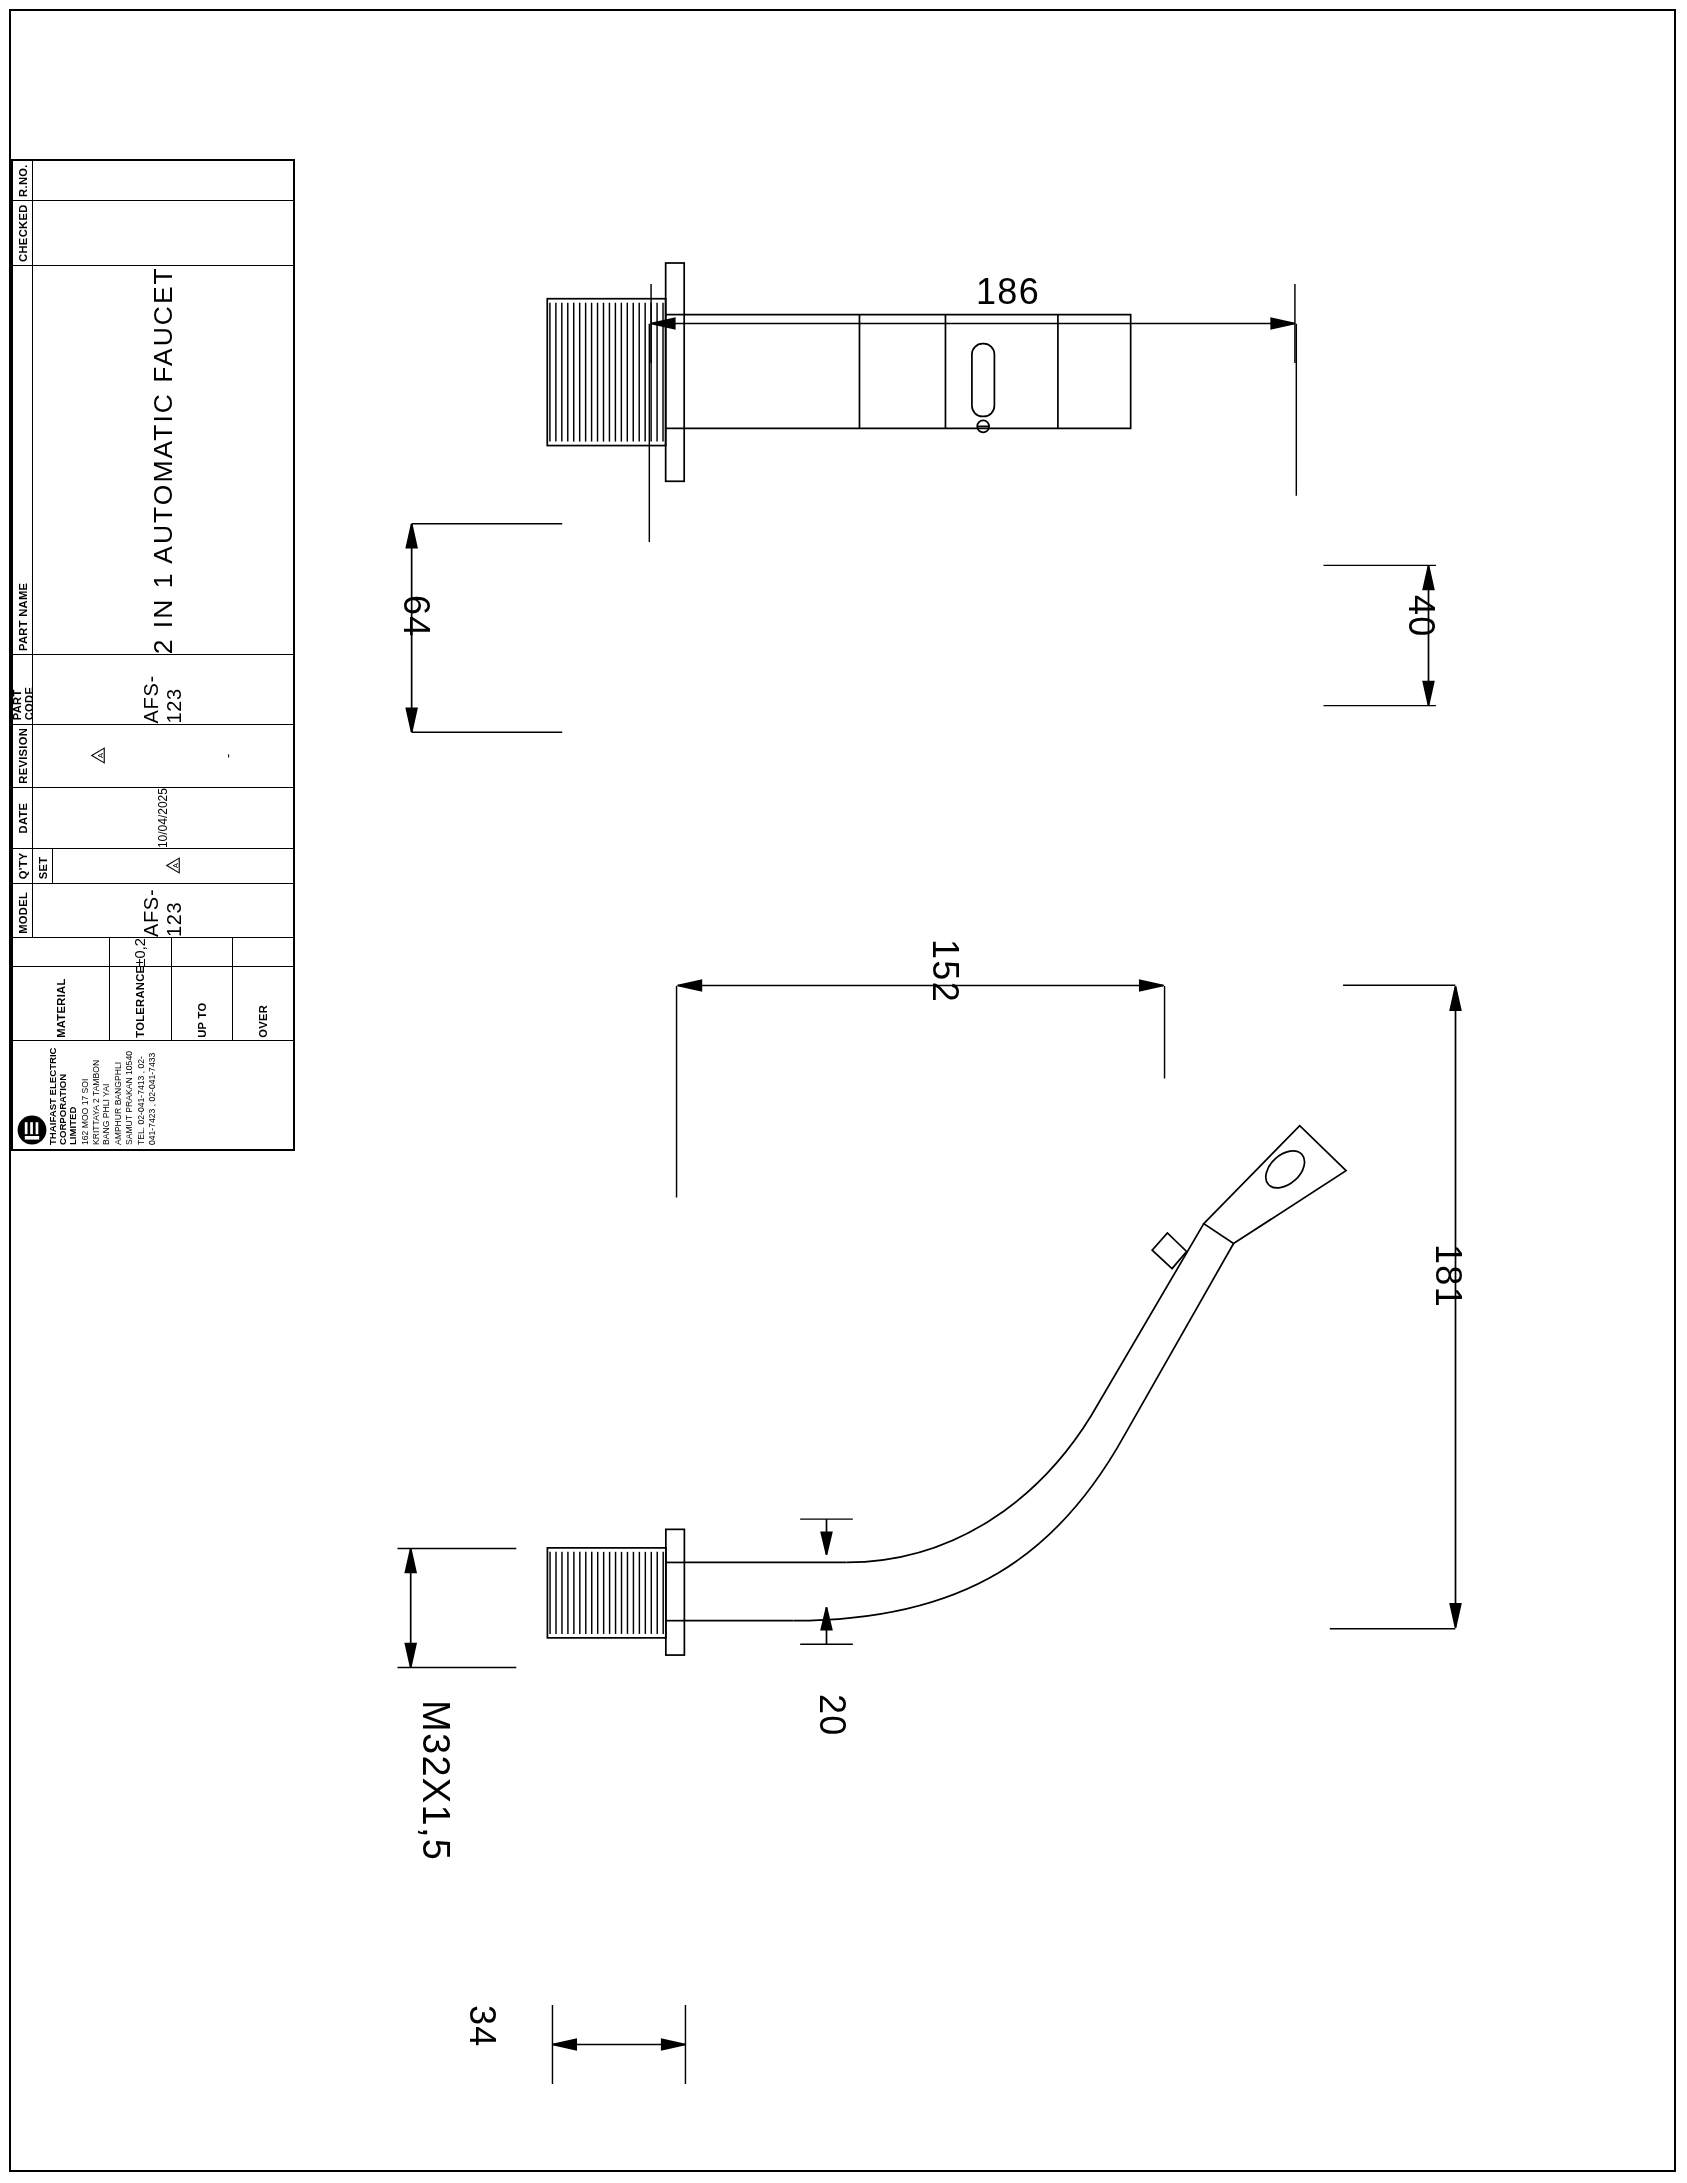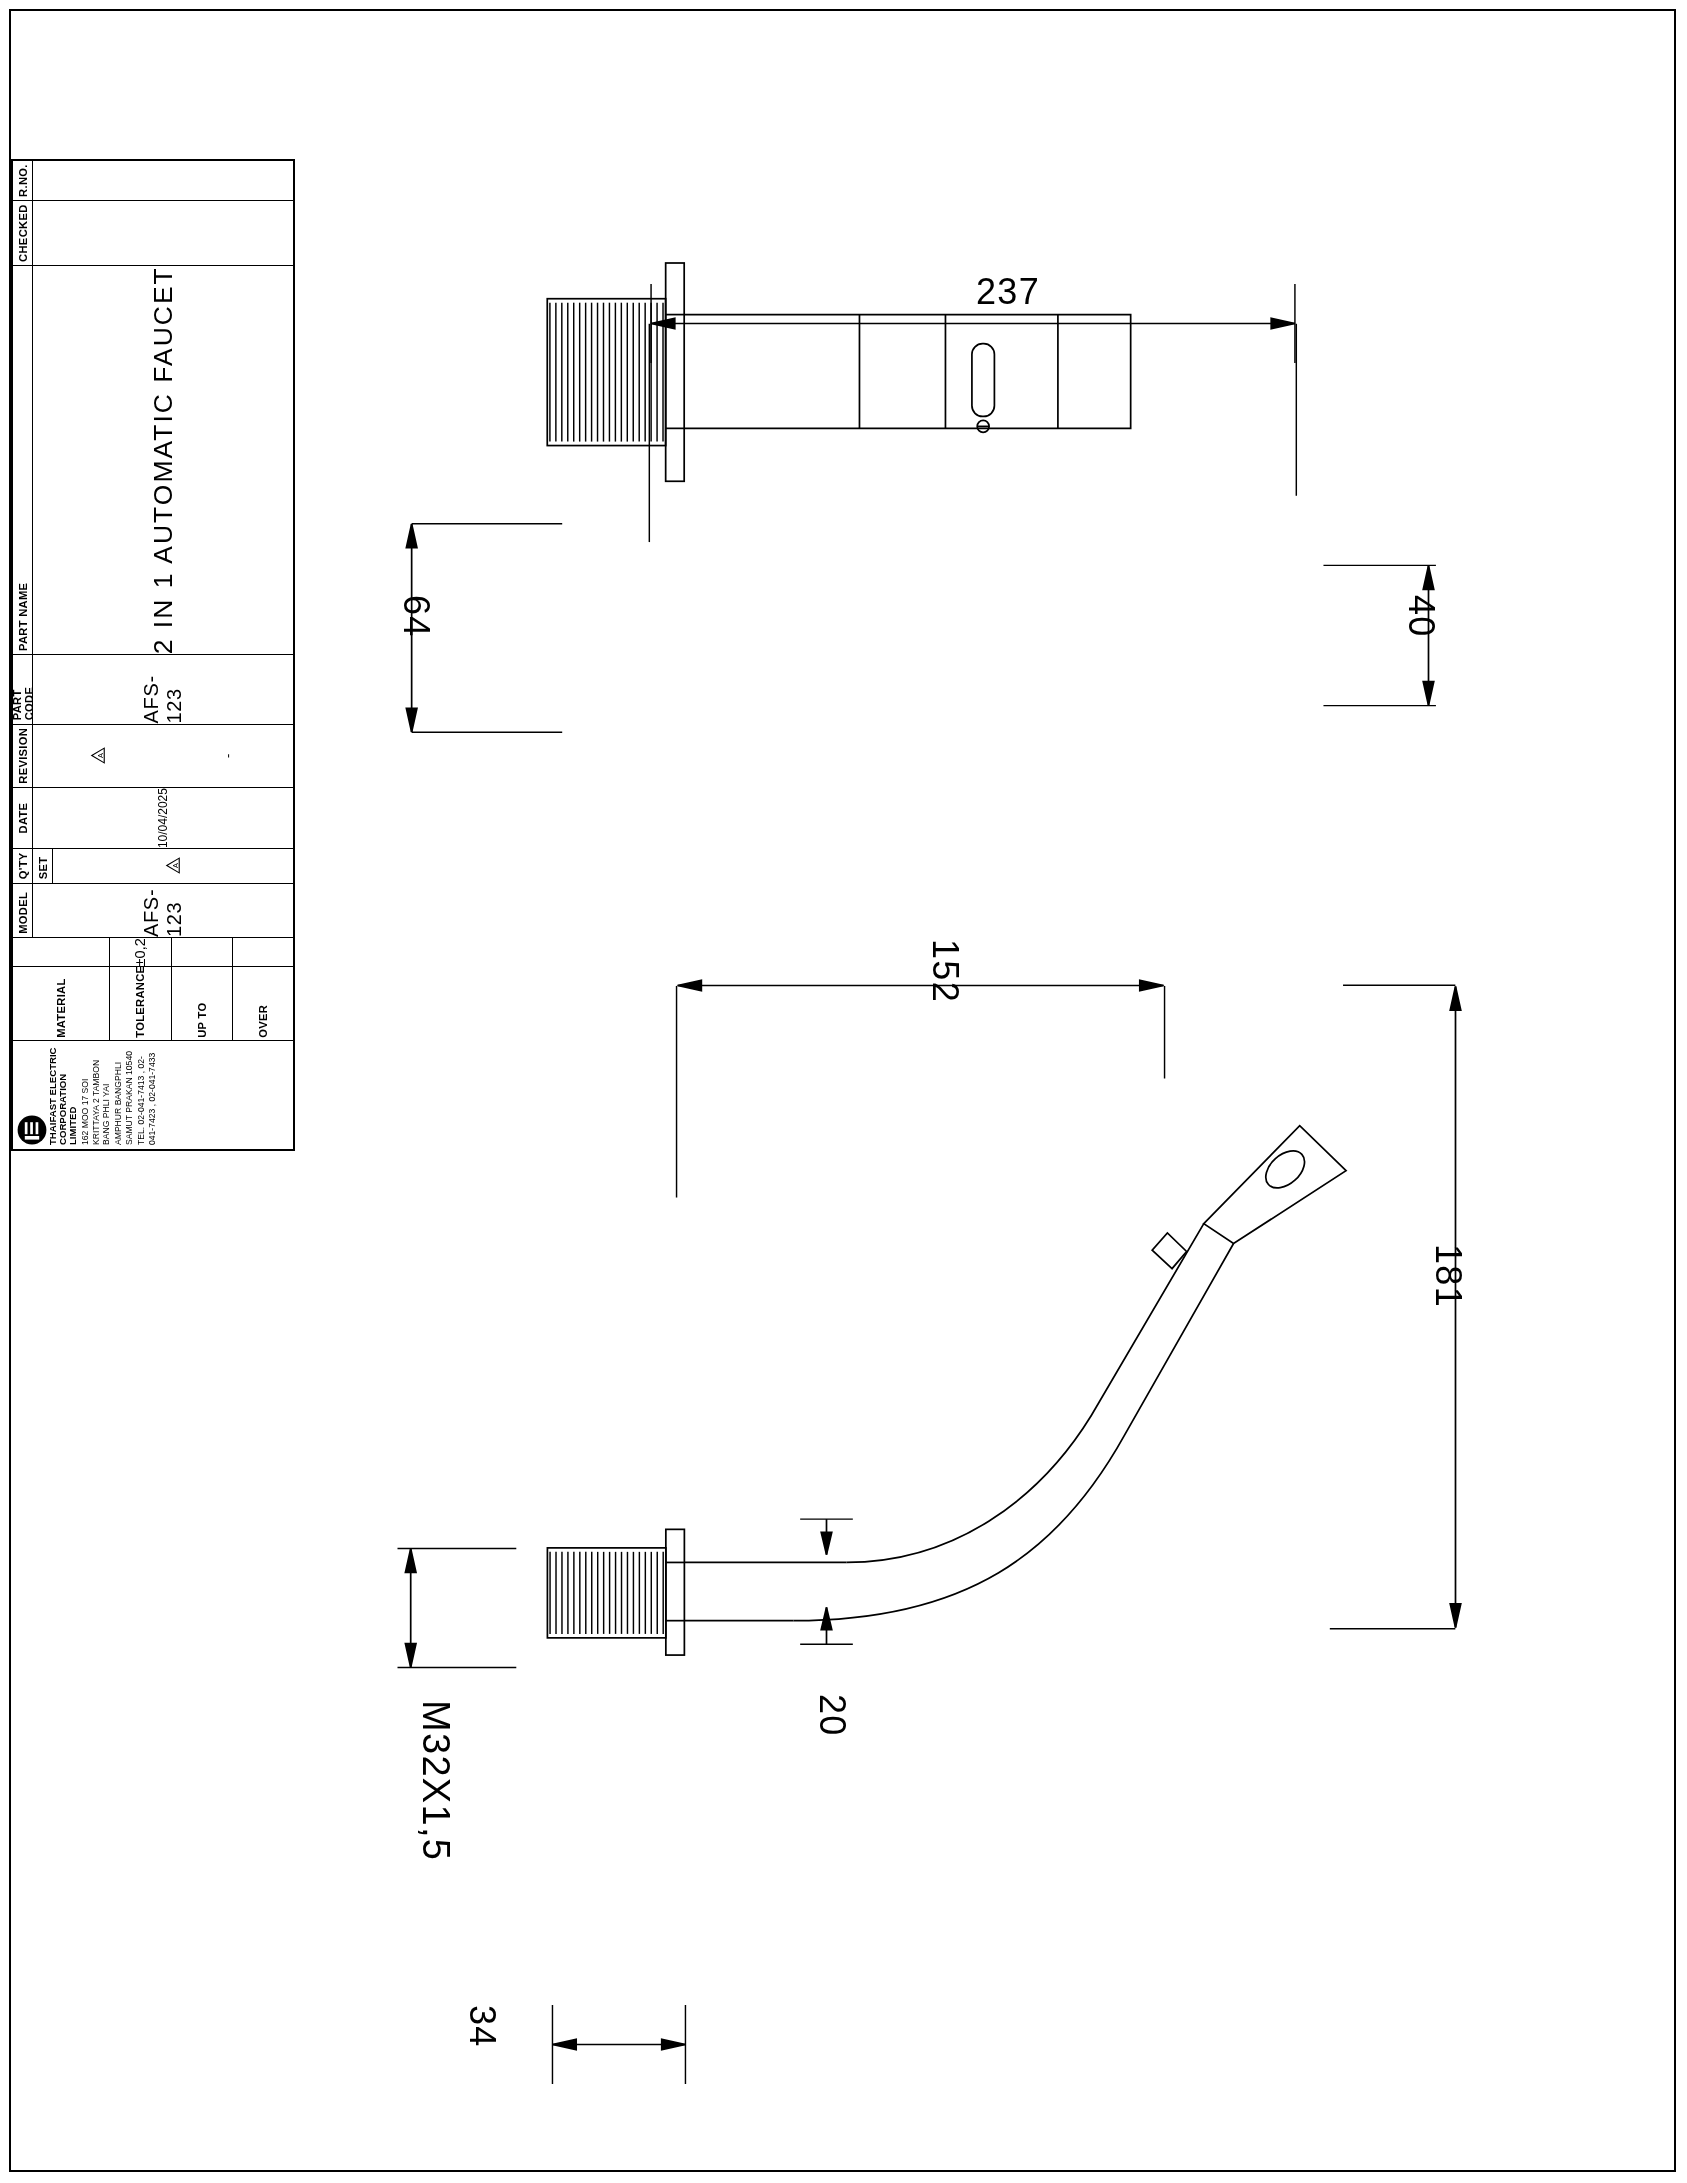--- a/index.html
+++ b/index.html
@@ -221,21 +221,21 @@
       <line x1="22" y1="0" x2="22" y2="120" stroke-width="2.2"></line>
       <line x1="1000" y1="0" x2="1000" y2="120" stroke-width="2.2"></line>
     </g>
   </svg>
   <svg style="position:absolute; left:648px; top:284px; width:688px; height:278px;" viewBox="0 0 1040 420">
     <g stroke="#000" stroke-width="2.2">
       <line x1="2" y1="60" x2="2" y2="390"></line>
       <line x1="980" y1="60" x2="980" y2="320"></line>
     </g>
   </svg>
-  <div class="dim-txt" style="left:976px; top:271px;">237</div>
+  <div class="dim-txt" style="left:976px; top:271px;">186</div>
 
   <svg style="position:absolute; left:384px; top:509px; width:79px; height:238px;" viewBox="0 0 120 360">
     <g stroke="#000" stroke-width="2.6" fill="#000">
       <line x1="42" y1="22" x2="42" y2="338"></line>
       <polygon points="42,22 34,58 50,58"></polygon>
       <polygon points="42,338 34,302 50,302"></polygon>
     </g>
   </svg>
   <svg style="position:absolute; left:384px; top:509px; width:198px; height:238px;" viewBox="0 0 300 360">
     <g stroke="#000" stroke-width="2.2">

